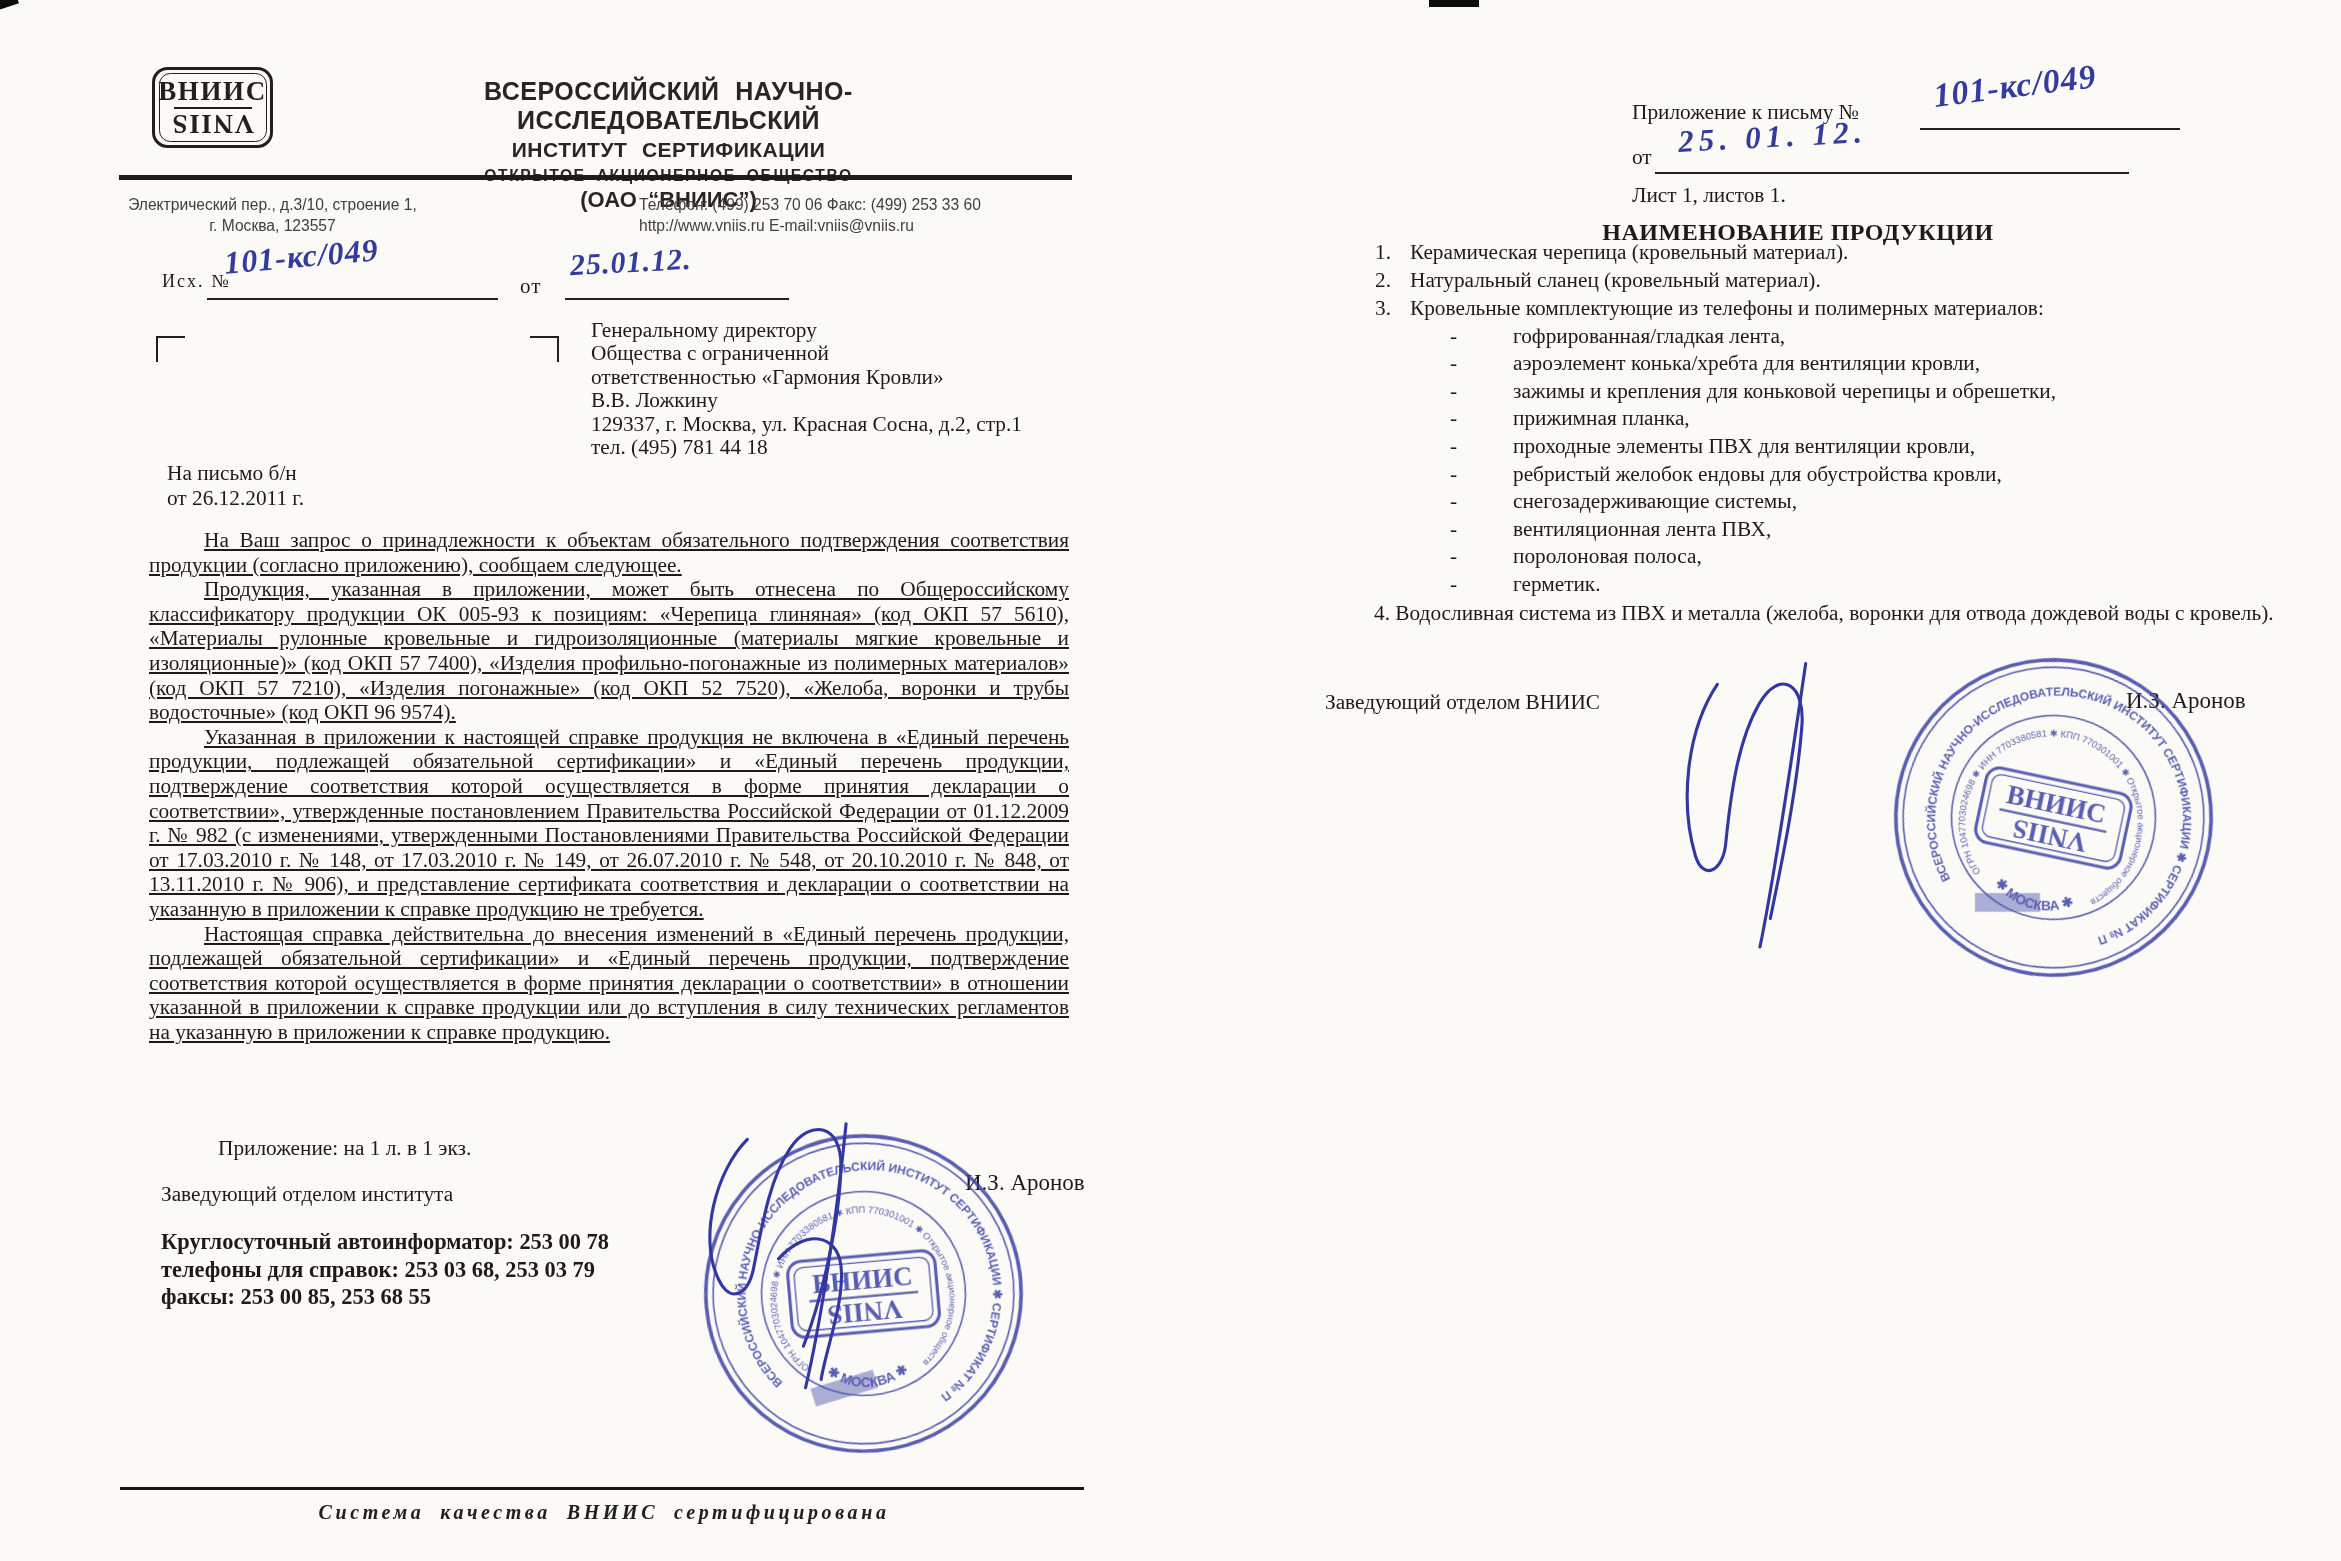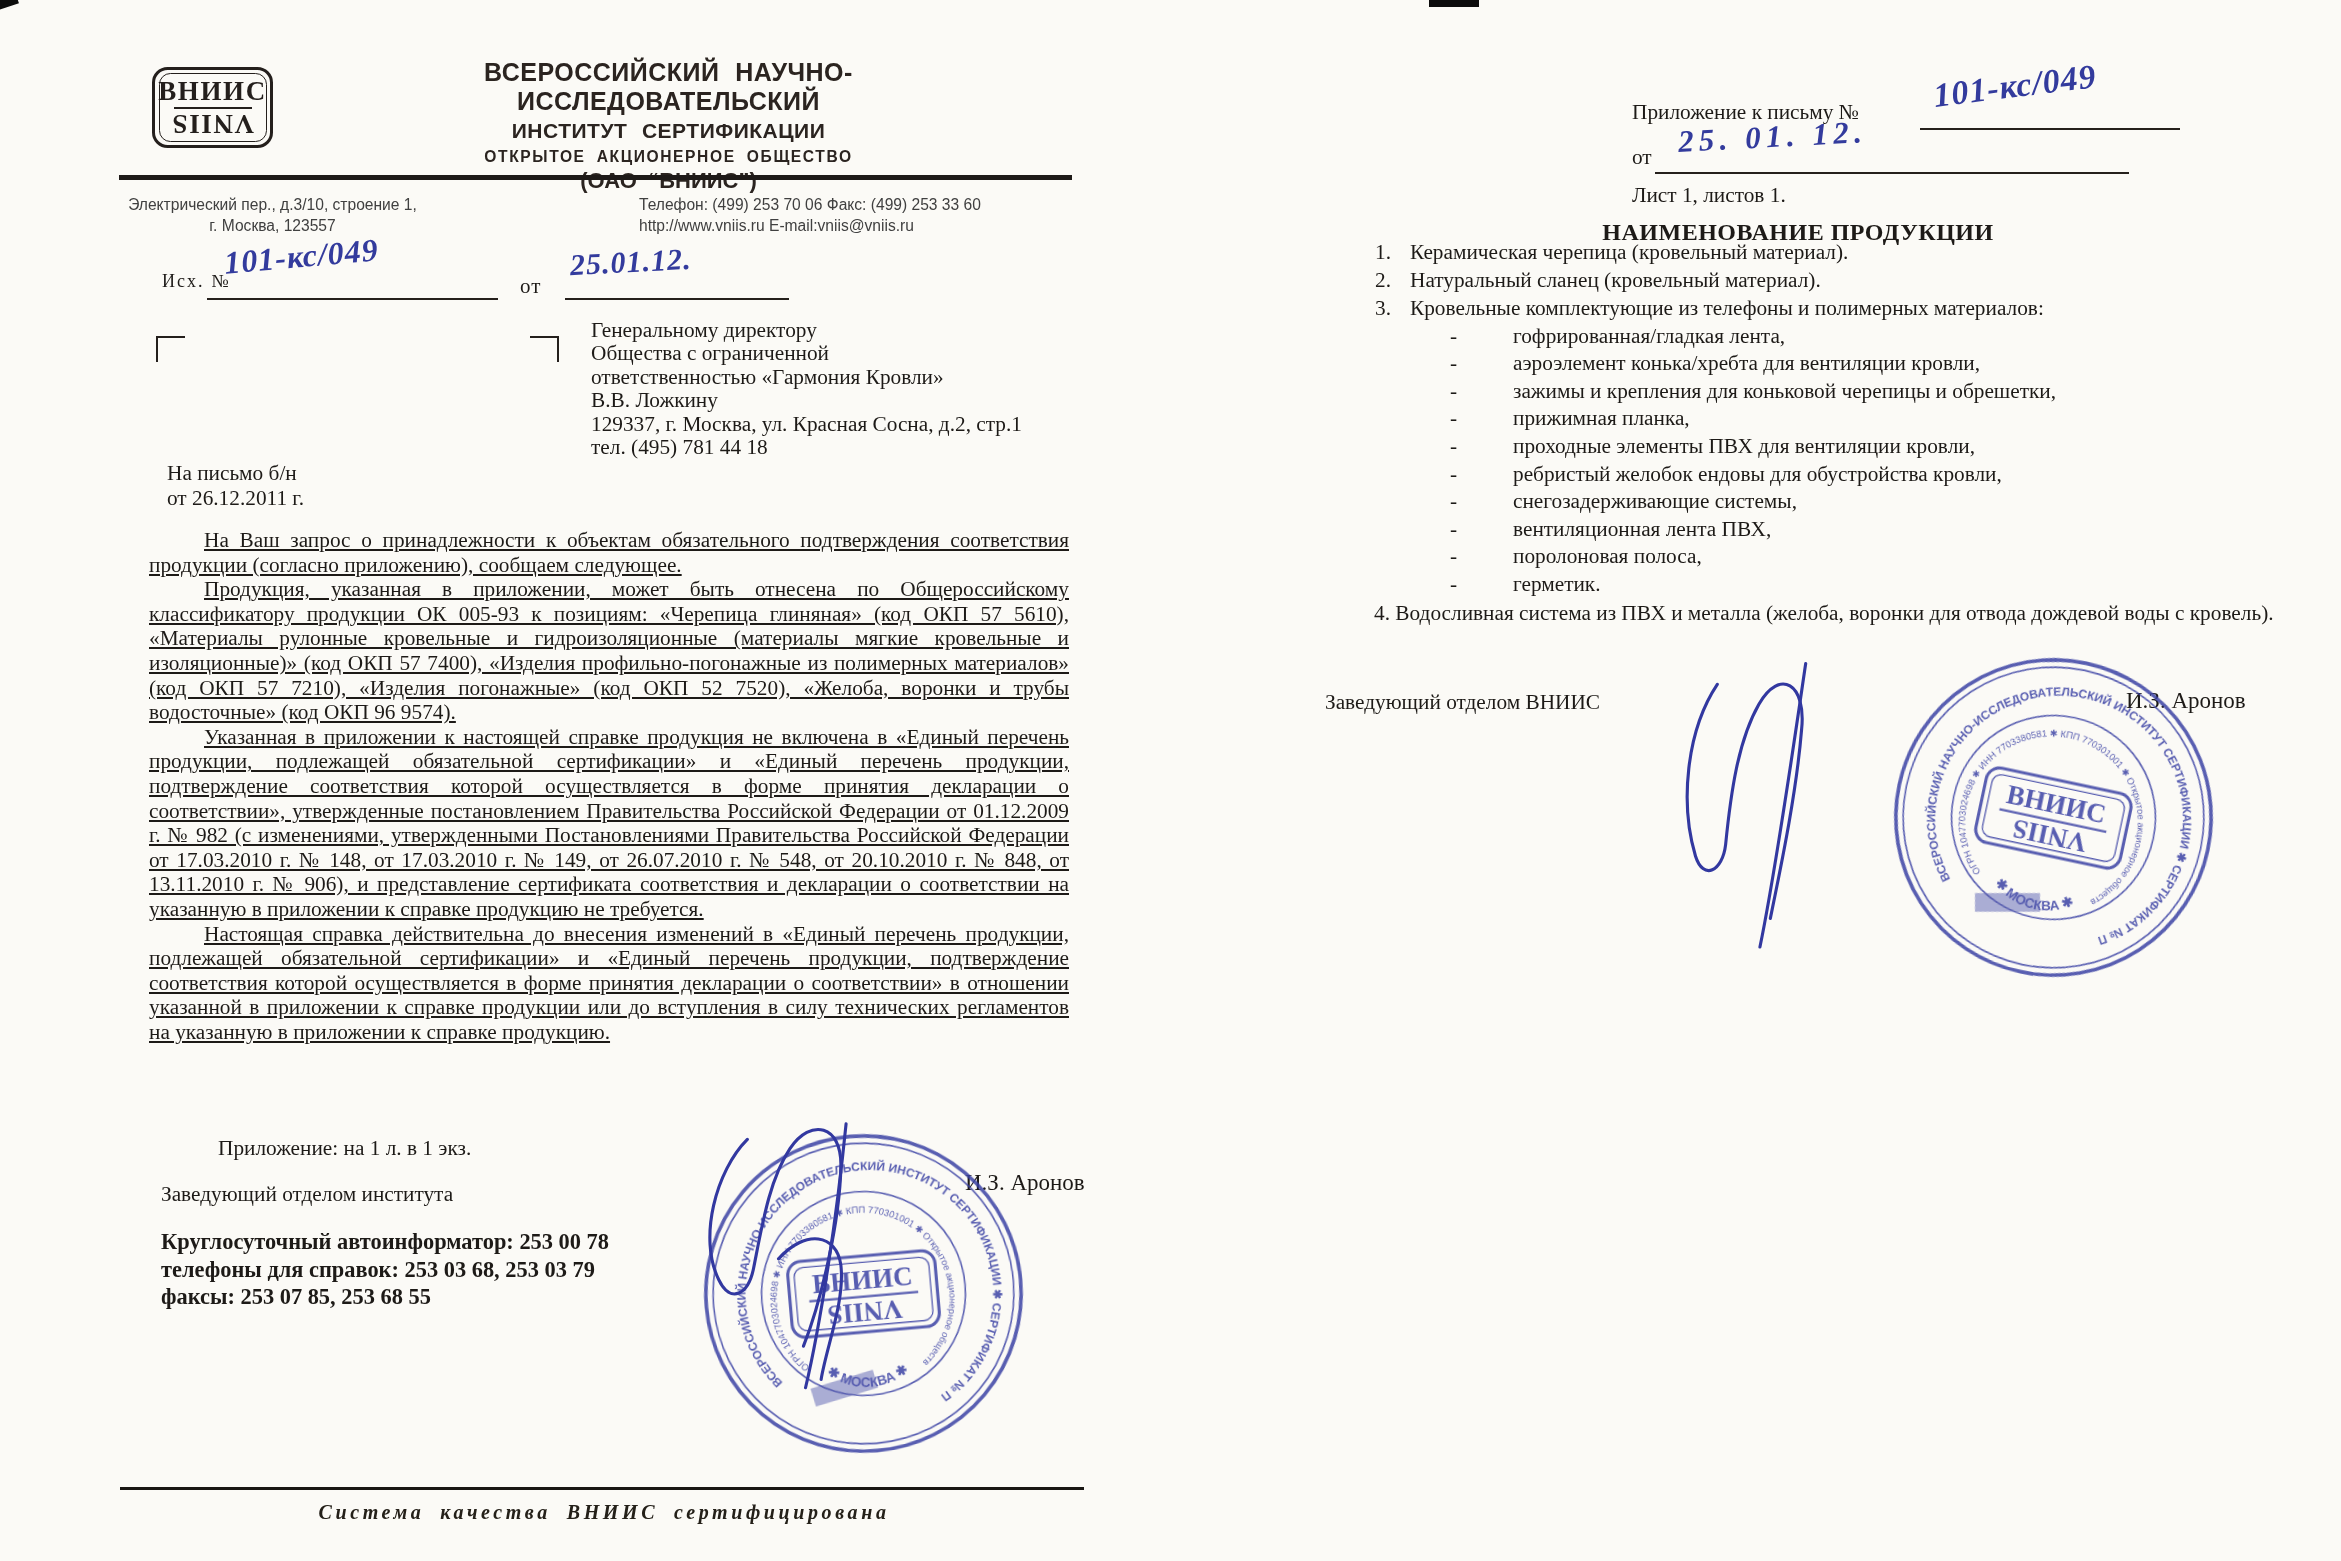--- a/index.html
+++ b/index.html
@@ -22,21 +22,21 @@
   .logo-inner {
     width:108px; height:69px; border:1.6px solid #241f1c; border-radius:11.4px;
     display:flex; flex-direction:column; align-items:center; justify-content:center;
   }
   .logo-t { font-weight:bold; font-size:27px; letter-spacing:1.6px; line-height:27px; color:#241f1c; }
   .logo-div { width:78px; border-top:2.1px solid #241f1c; margin:1.6px 0 1px 0; }
   .logo-b { transform:rotate(180deg); }
 
   .org-header { left:359px; top:58px; width:619px; text-align:center;
     font-family:"Liberation Sans", sans-serif; font-weight:bold; color:#2b2420; }
-  .org-l1 { font-size:25px; line-height:29px; letter-spacing:0.5px; word-spacing:8.3px; }
+  .org-l1 { font-size:25px; line-height:29px; letter-spacing:0.5px; word-spacing:8.3px;margin-top:19px; }
   .org-l2 { font-size:21px; line-height:29px; letter-spacing:0.5px; word-spacing:8.3px; }
   .org-l3 { font-size:15.6px; line-height:23px; letter-spacing:1.6px; word-spacing:5.2px; }
   .org-l4 { font-size:22px; line-height:26px; word-spacing:5.2px; }
 
   .header-rule { left:119px; top:175px; width:953px; height:4.7px;
     border-top:3.1px solid #1e1a18; border-bottom:2.6px solid #1e1a18; }
 
   .addr { left:124px; top:194px; width:297px; text-align:center; }
   .contact { left:639px; top:194px; width:442px; }
   .addr div, .contact div {
@@ -192,21 +192,21 @@
   </div>
 
   <div class="abs attachment">Приложение: на 1 л. в 1 экз.</div>
 
   <div class="abs signer-title-l">Заведующий отделом института</div>
   <div class="abs signer-name-l">И.З. Аронов</div>
 
   <div class="abs info">
     <div>Круглосуточный автоинформатор: 253 00 78</div>
     <div>телефоны для справок: 253 03 68,  253 03 79</div>
-    <div>факсы: 253 07 85, 253 68 55</div>
+    <div>факсы: 253 00 85, 253 68 55</div>
   </div>
 
   <div class="abs footer-rule"></div>
   <div class="abs footer-note">Система качества ВНИИС сертифицирована</div>
 
   <svg class="abs stamp stamp-left" viewBox="0 0 640 640">
     <g stroke="#3a41a4" fill="none">
       <circle cx="320" cy="320" r="303" stroke-width="7"></circle>
       <circle cx="320" cy="320" r="289" stroke-width="3"></circle>
       <circle cx="320" cy="320" r="196" stroke-width="3"></circle>

